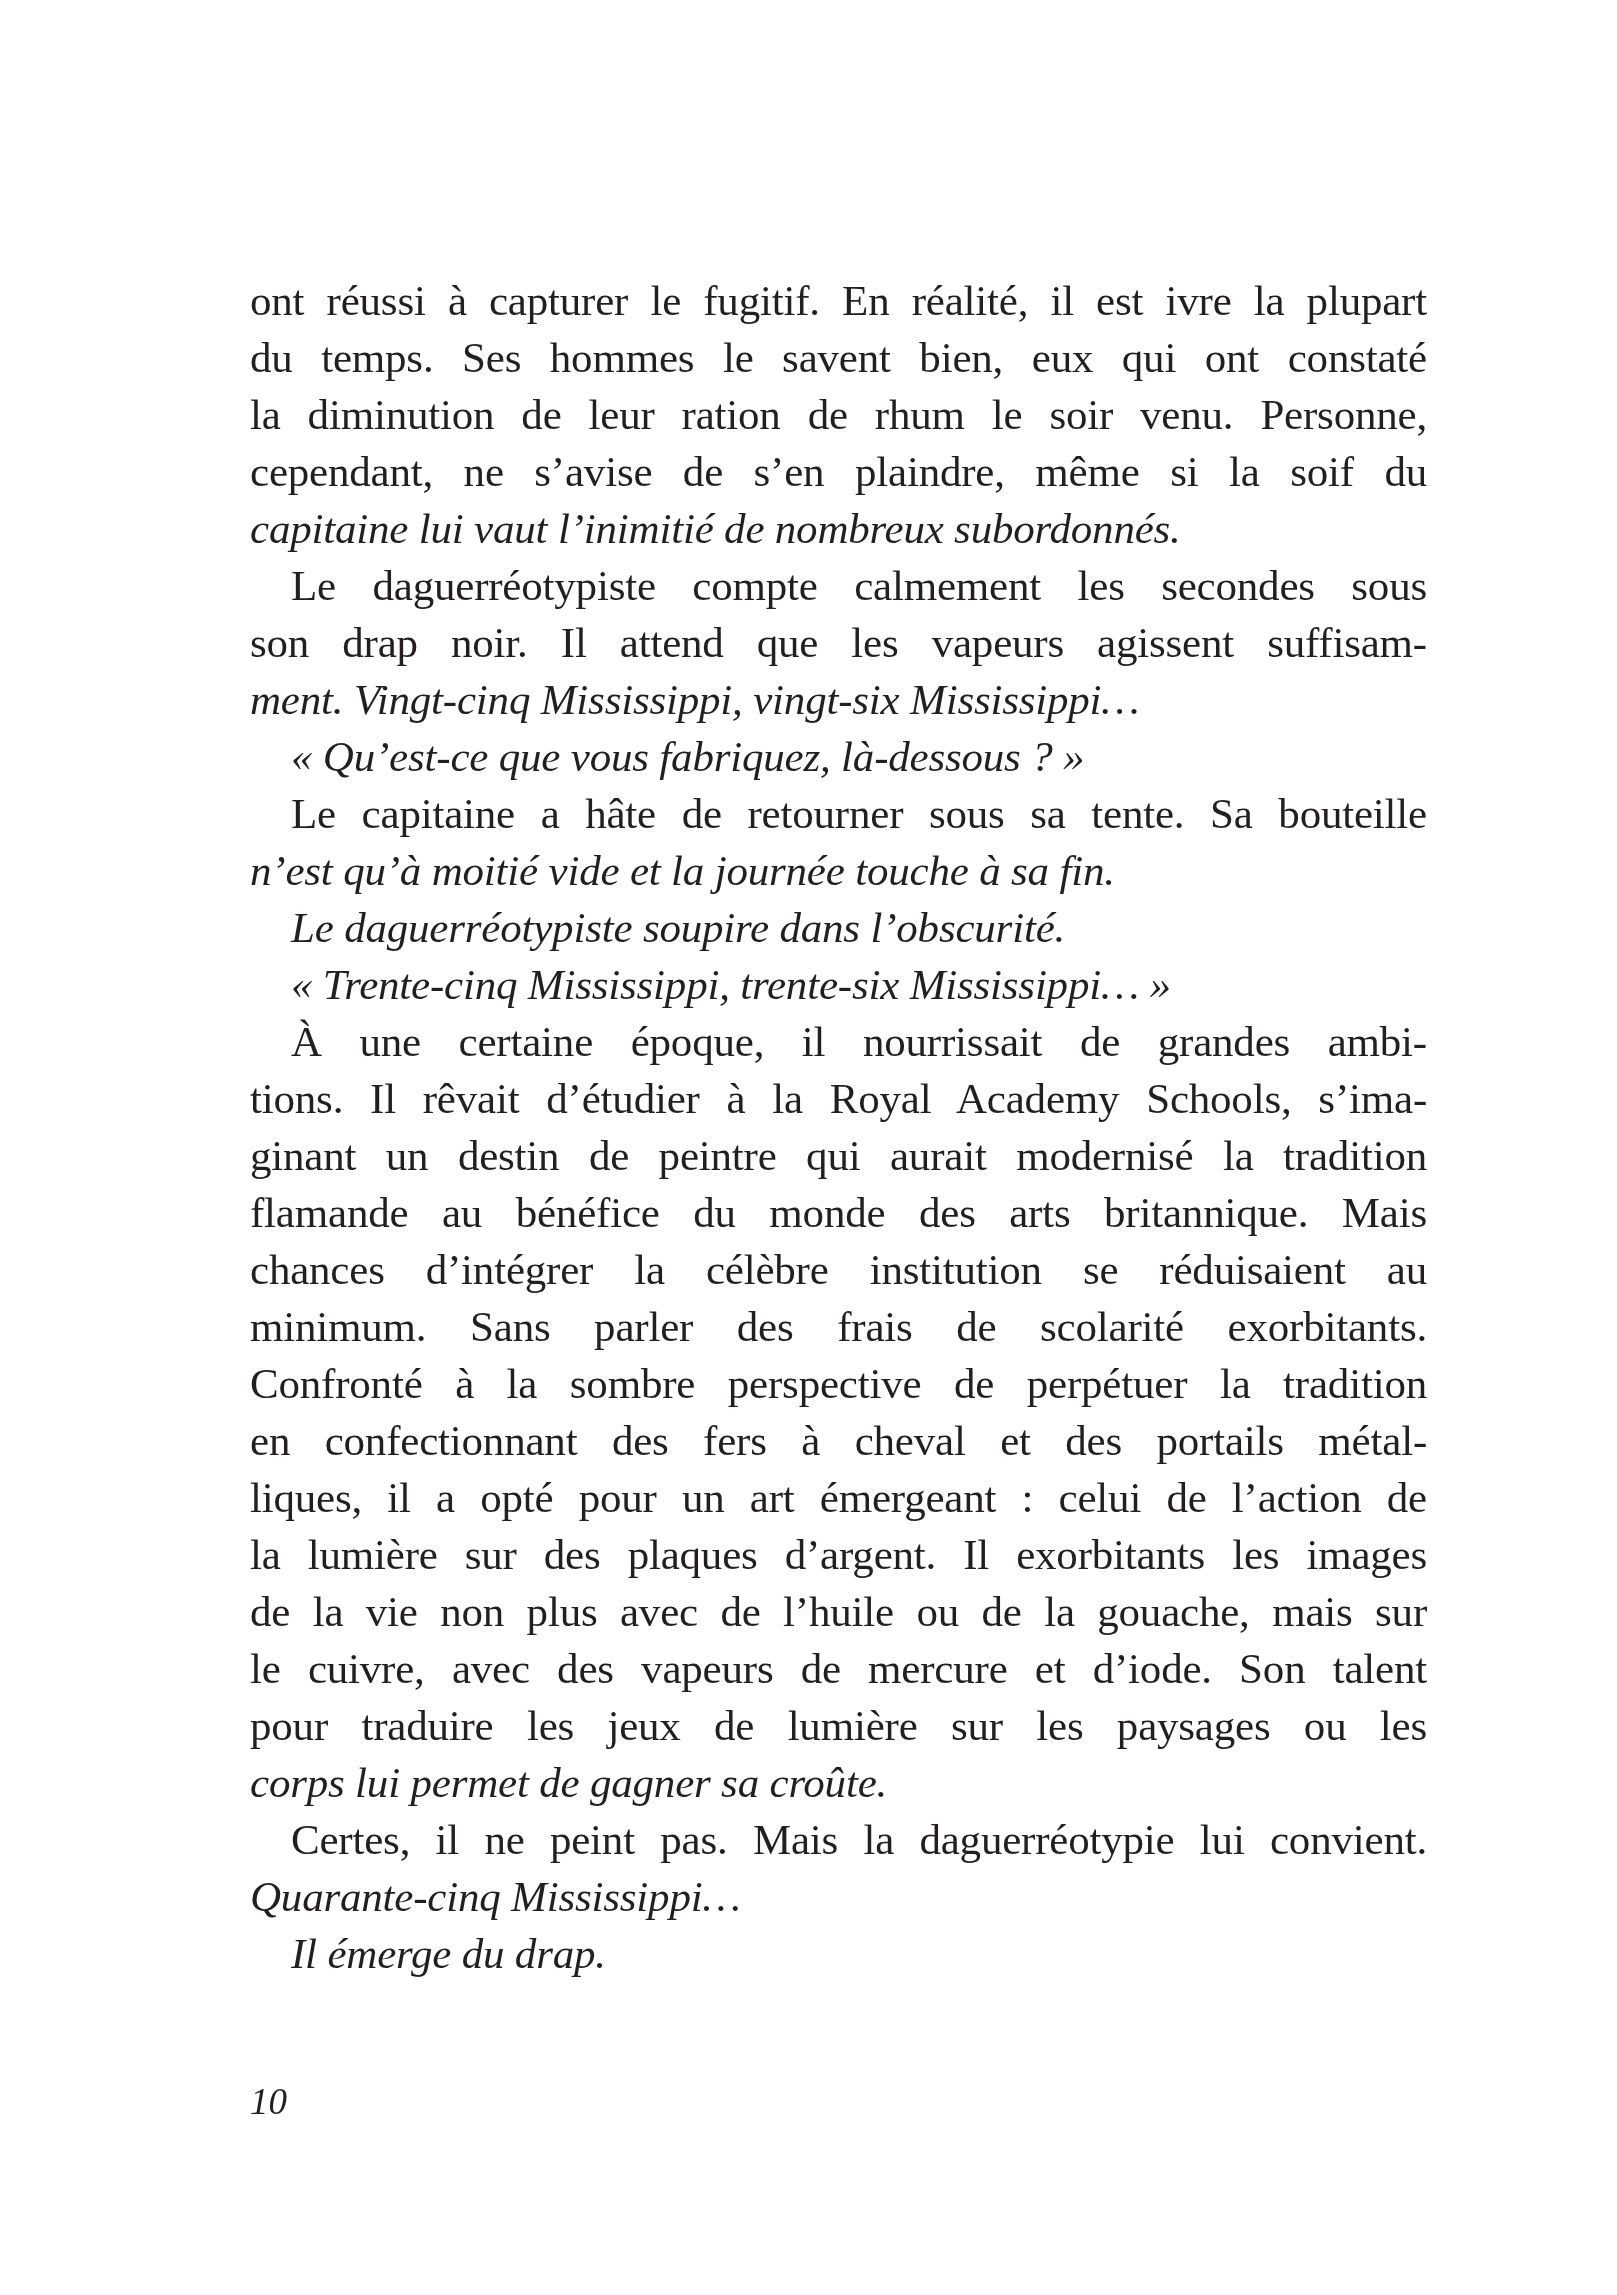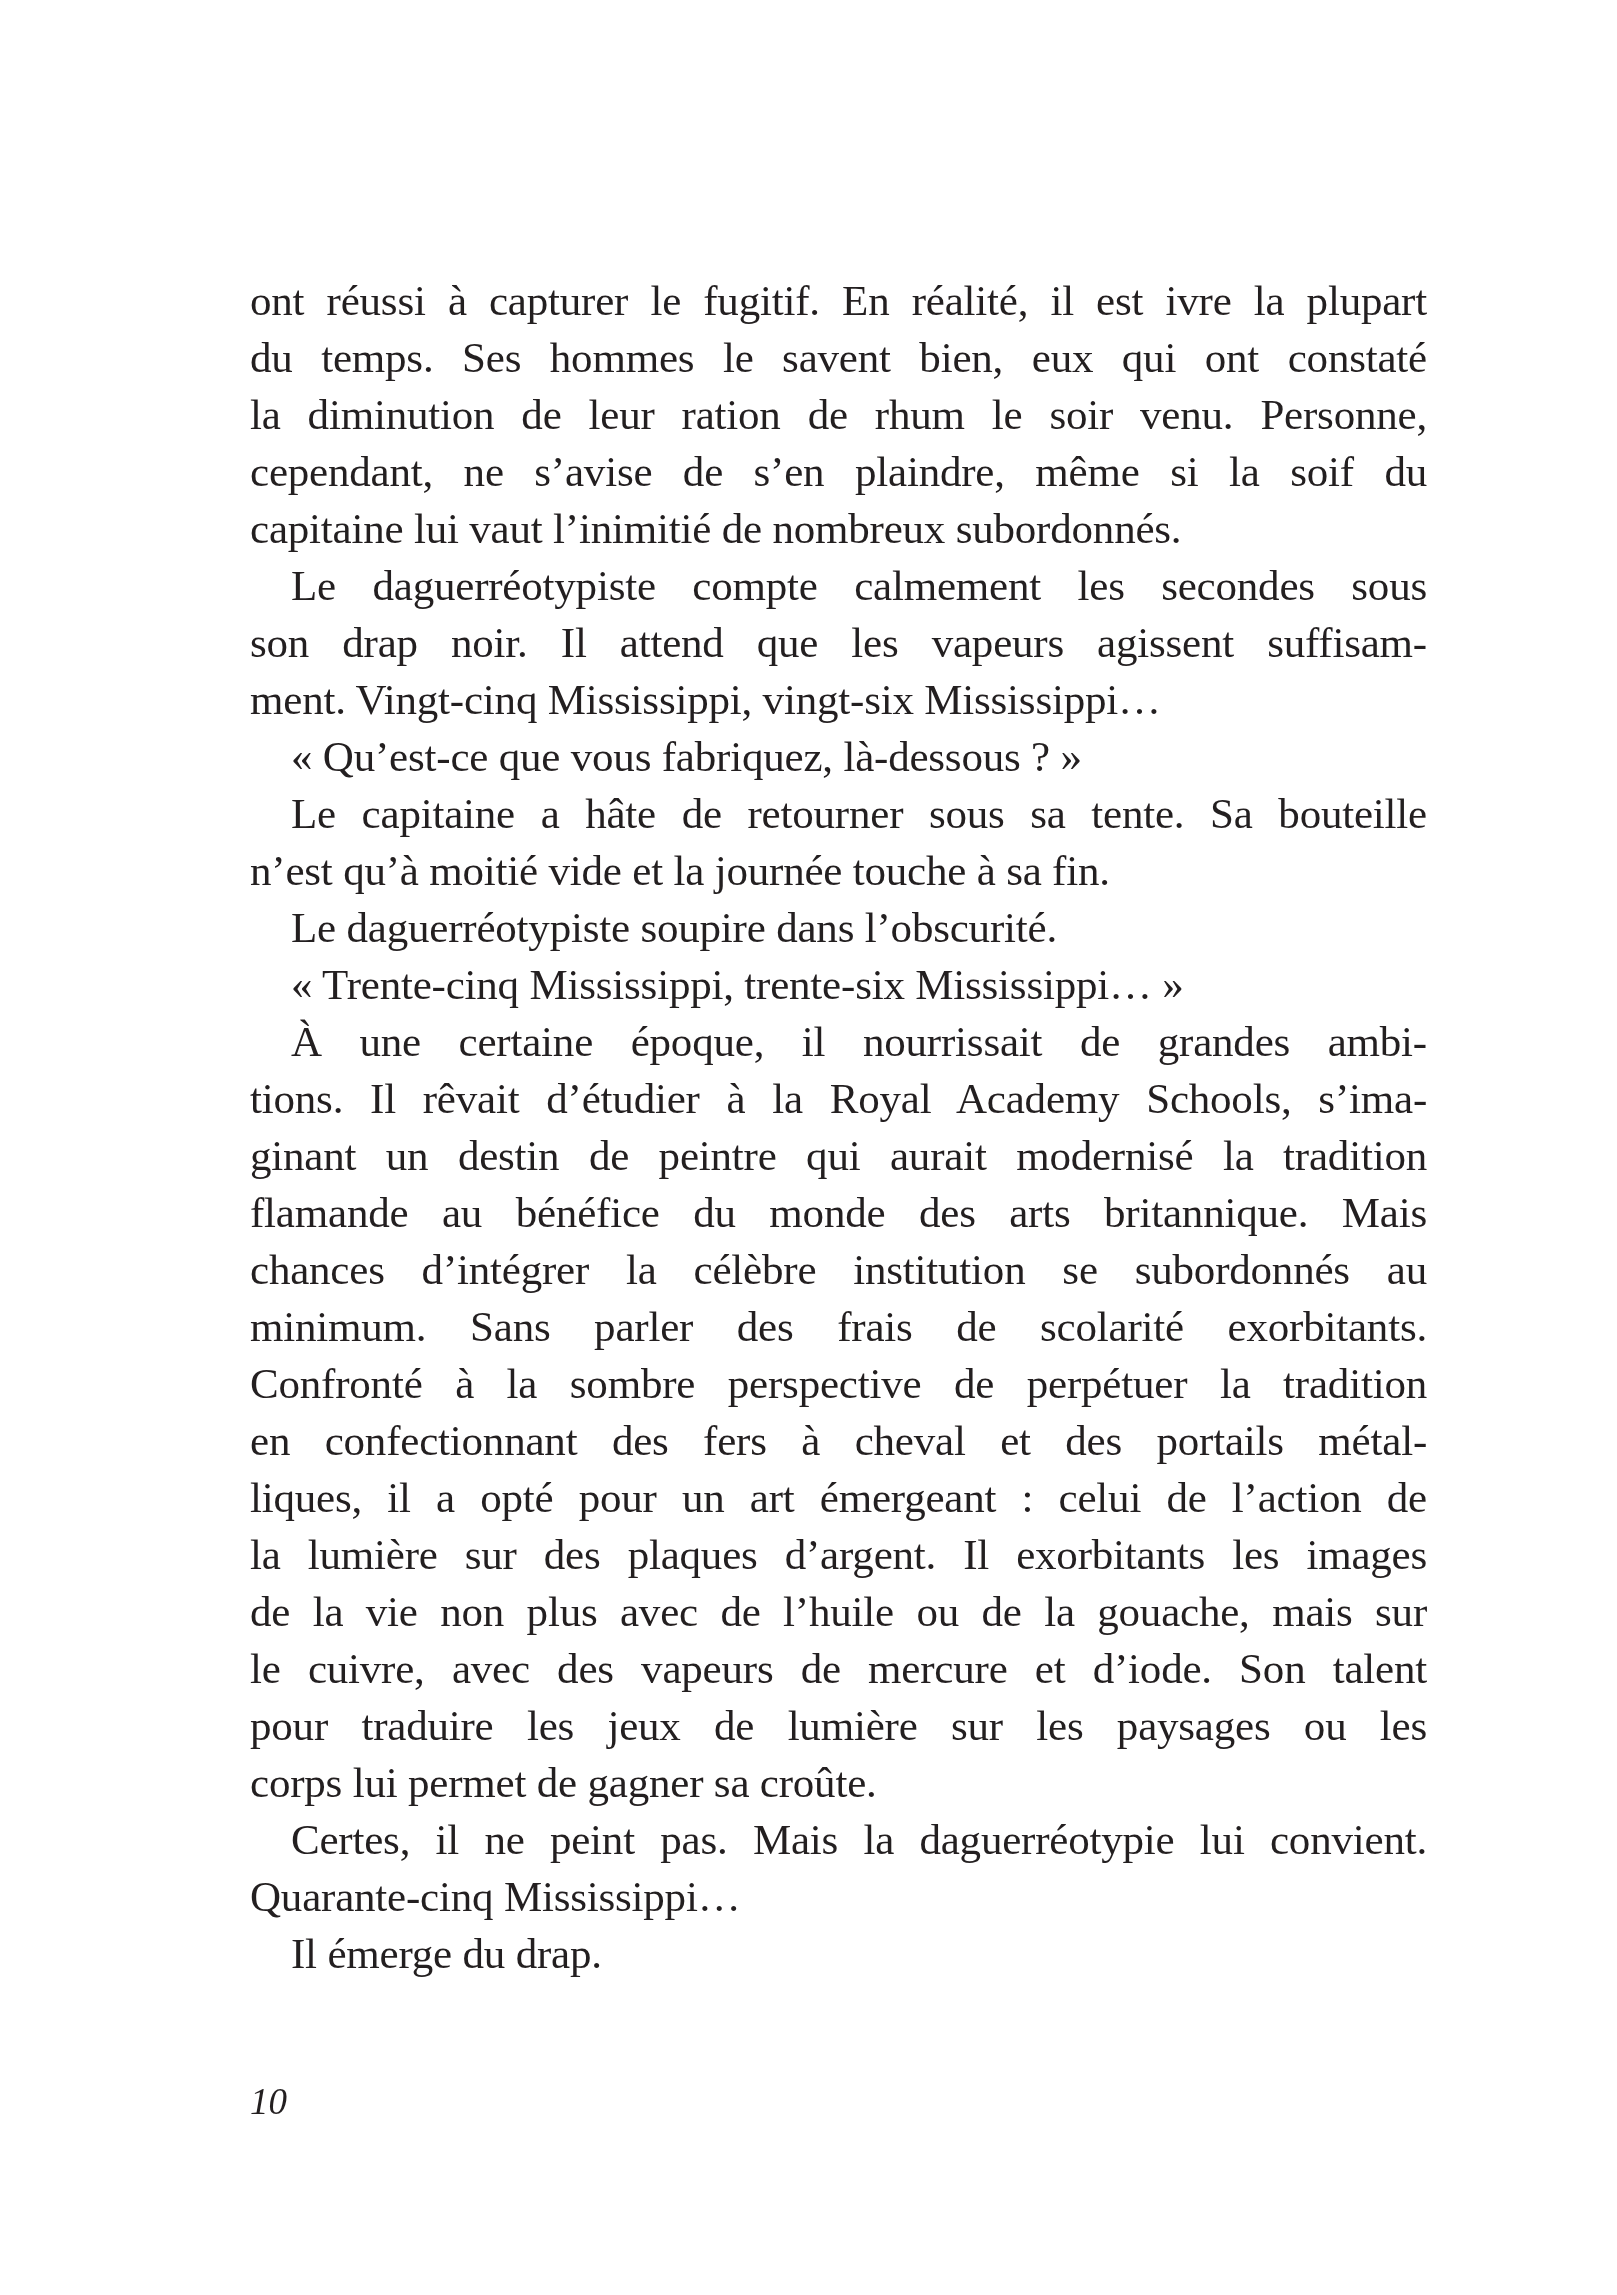--- a/index.html
+++ b/index.html
@@ -34,20 +34,21 @@
       height: 57px;
       line-height: 57px;
       font-size: 43px;
       white-space: nowrap;
       text-align: justify;
       text-align-last: justify;
       letter-spacing: -0.2px;
     }
     .line.last {
       text-align-last: left;
+      font-style: italic;
     }
     .line.indent {
       padding-left: 41px;
     }
     .page-number {
       position: absolute;
       left: 250px;
       top: 2079px;
       font-size: 37px;
       font-style: italic;
@@ -69,21 +70,21 @@
       <span class="line last">ment. Vingt-cinq Mississippi, vingt-six Mississippi…</span>
       <span class="line indent last">« Qu’est-ce que vous fabriquez, là-dessous ? »</span>
       <span class="line indent">Le capitaine a hâte de retourner sous sa tente. Sa bouteille</span>
       <span class="line last">n’est qu’à moitié vide et la journée touche à sa fin.</span>
       <span class="line indent last">Le daguerréotypiste soupire dans l’obscurité.</span>
       <span class="line indent last">« Trente-cinq Mississippi, trente-six Mississippi… »</span>
       <span class="line indent">À une certaine époque, il nourrissait de grandes ambi-</span>
       <span class="line">tions. Il rêvait d’étudier à la Royal Academy Schools, s’ima-</span>
       <span class="line">ginant un destin de peintre qui aurait modernisé la tradition</span>
       <span class="line">flamande au bénéfice du monde des arts britannique. Mais</span>
-      <span class="line">chances d’intégrer la célèbre institution se subordonnés au</span>
+      <span class="line">chances d’intégrer la célèbre institution se réduisaient au</span>
       <span class="line">minimum. Sans parler des frais de scolarité exorbitants.</span>
       <span class="line">Confronté à la sombre perspective de perpétuer la tradition</span>
       <span class="line">en confectionnant des fers à cheval et des portails métal-</span>
       <span class="line">liques, il a opté pour un art émergeant : celui de l’action de</span>
       <span class="line">la lumière sur des plaques d’argent. Il exorbitants les images</span>
       <span class="line">de la vie non plus avec de l’huile ou de la gouache, mais sur</span>
       <span class="line">le cuivre, avec des vapeurs de mercure et d’iode. Son talent</span>
       <span class="line">pour traduire les jeux de lumière sur les paysages ou les</span>
       <span class="line last">corps lui permet de gagner sa croûte.</span>
       <span class="line indent">Certes, il ne peint pas. Mais la daguerréotypie lui convient.</span>

